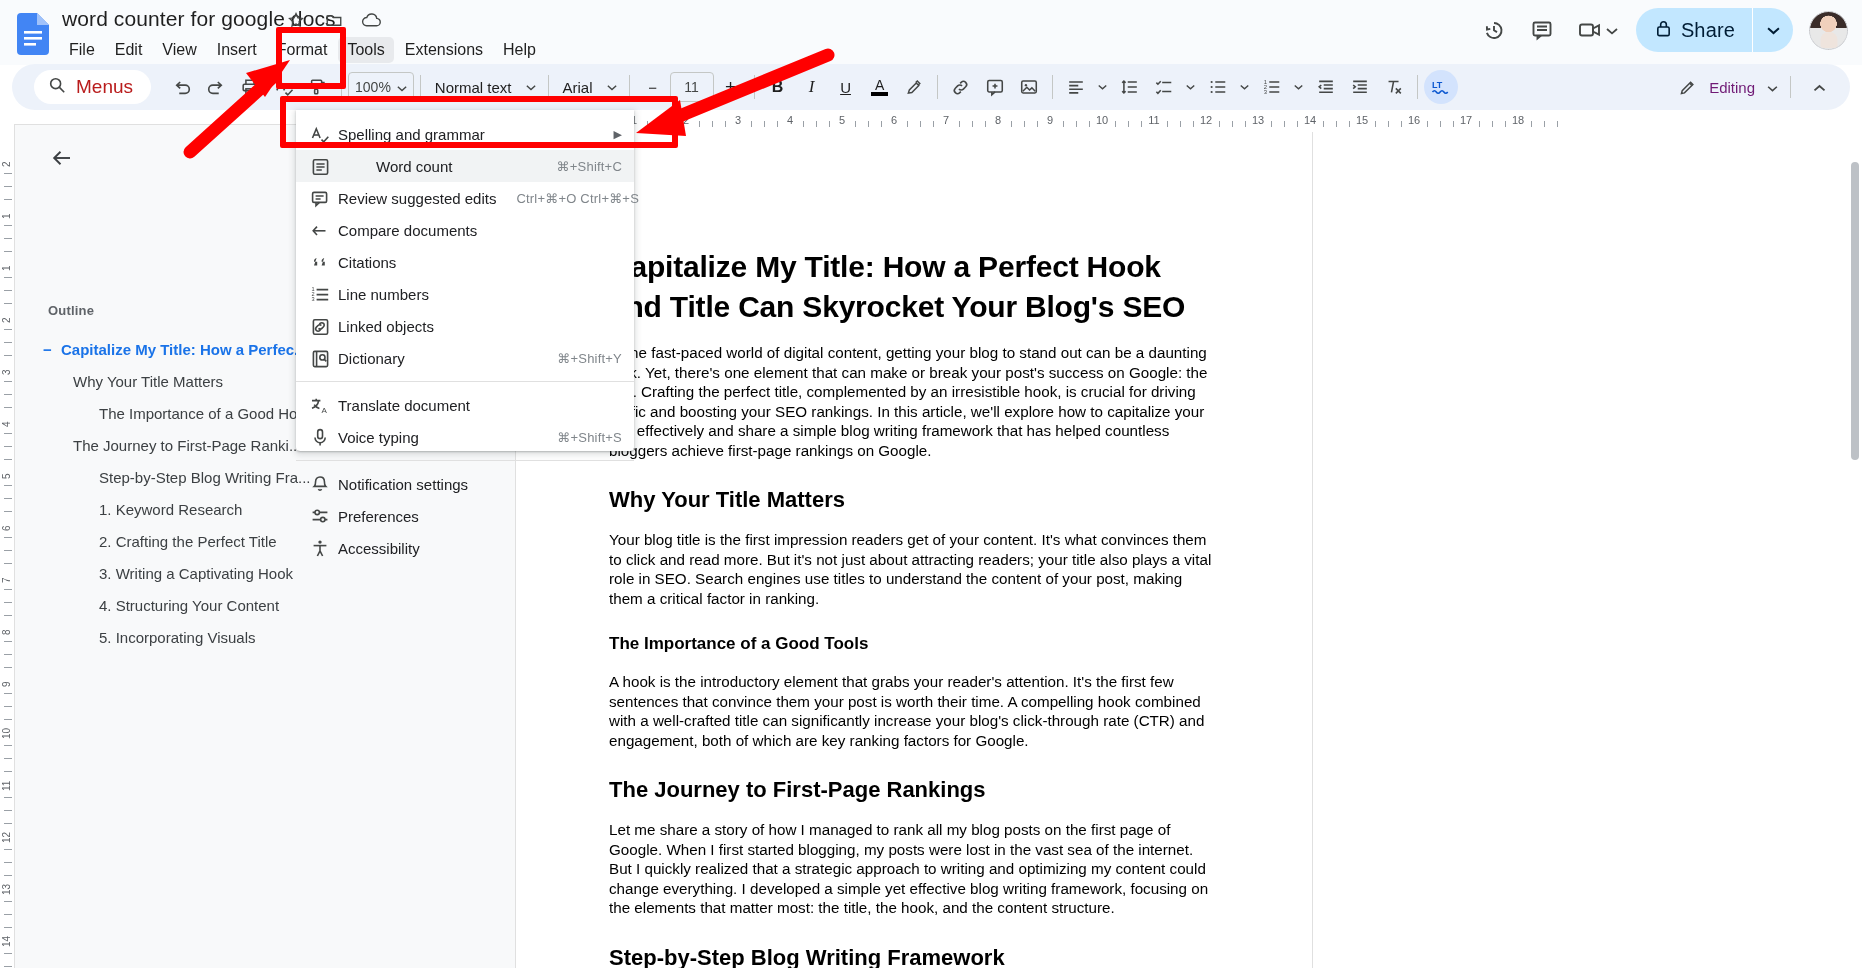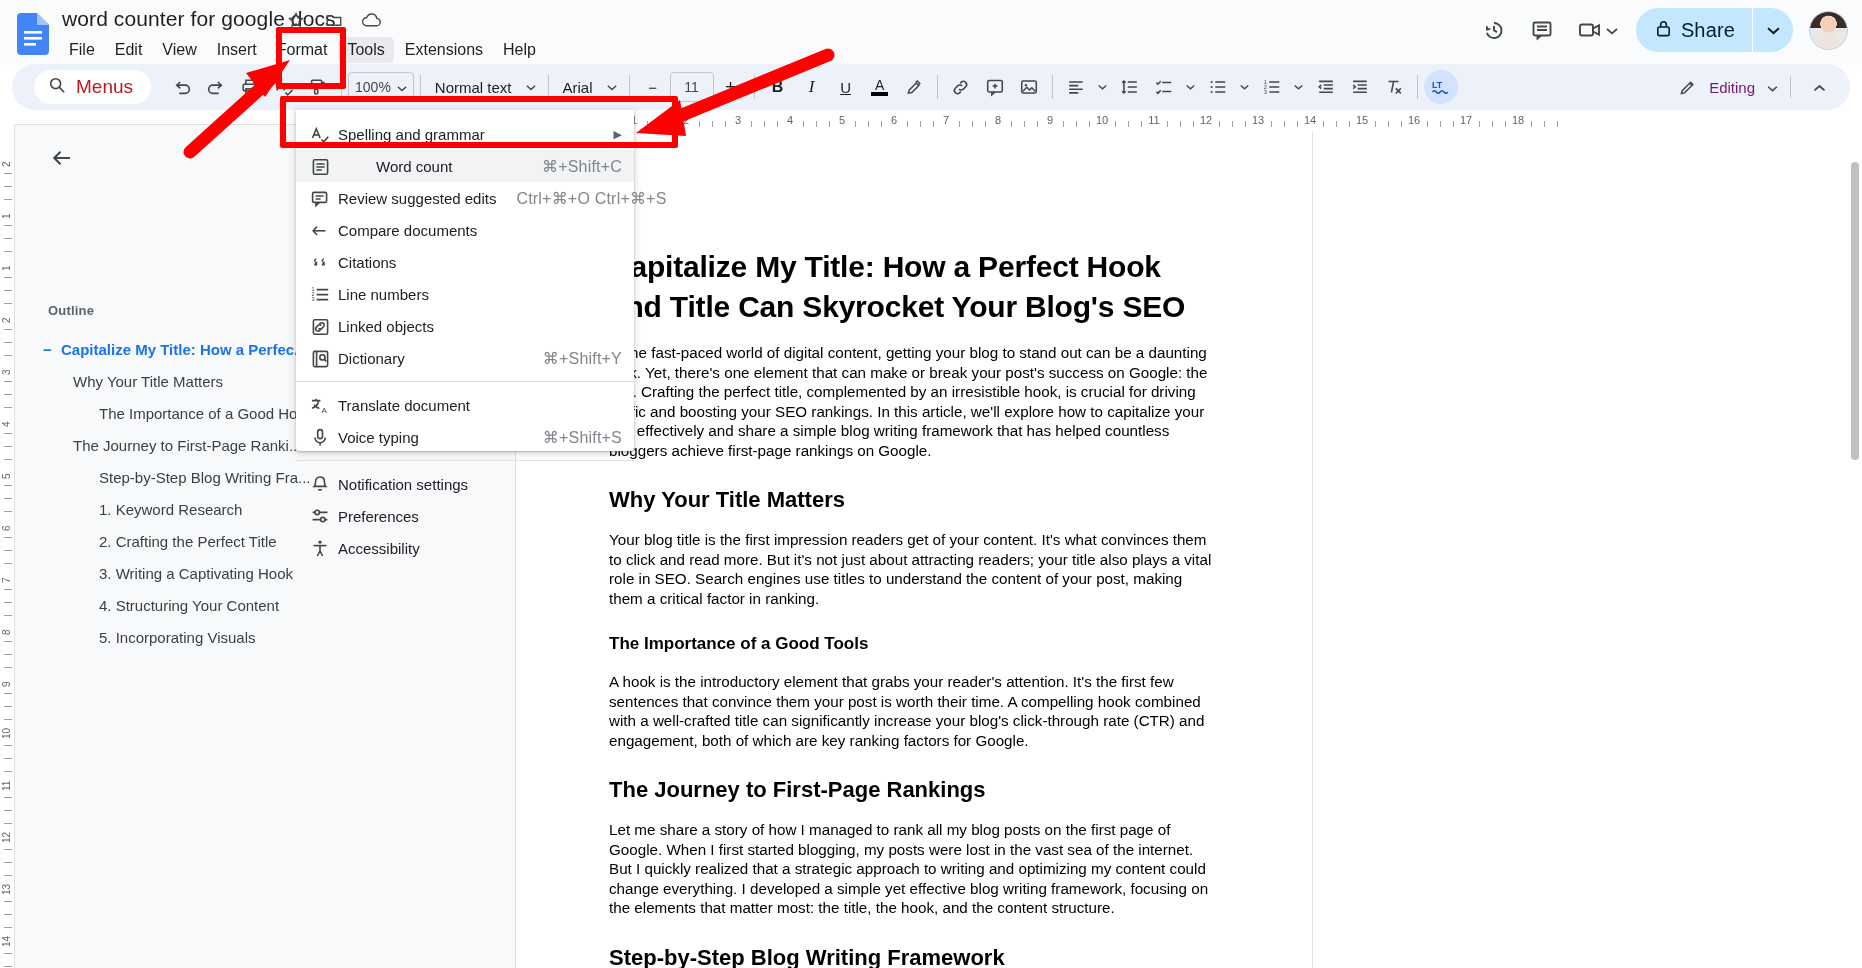--- a/index.html
+++ b/index.html
@@ -166,21 +166,21 @@
     margin-top: 44px;
   }
   .tm-row {
     display:flex; align-items:center; height: 32px; padding: 0 12px 0 14px;
     font-size:15px; color:#202124; position:relative;
   }
   .tm-row.hl { background:#f1f3f4;gap:38px; }
   .tm-ico { width: 28px; flex:none; display:flex; align-items:center; justify-content:flex-start;
      color:#444746; }
   .tm-label { flex: 1; white-space:nowrap; }
-  .tm-short { color:#80868b; font-size:16px; letter-spacing:.2px; margin-left: 20px; white-space:nowrap;}
+  .tm-short { color:#80868b; font-size:13px; letter-spacing:.2px; margin-left: 20px; white-space:nowrap;}
   .tm-arrow { color:#5f6368; font-size:11px; margin-left:12px; }
   .tm-sep { height:1px; background:#e0e0e0; margin: 7px 0; }
 
   
   .red-rect { position:absolute; border: 6px solid #ff0000; border-radius:2px; pointer-events:none; }
   .red-box-tools { left: 276px; top: 27px; width: 70px; height: 62px; }
   .red-box-wc { left: 280px; top: 96px; width: 398px; height: 52px; }
   svg.arrows { position:absolute; left:0; top:0; width:1862px; height:968px; pointer-events:none; }
 </style>
 </head>

